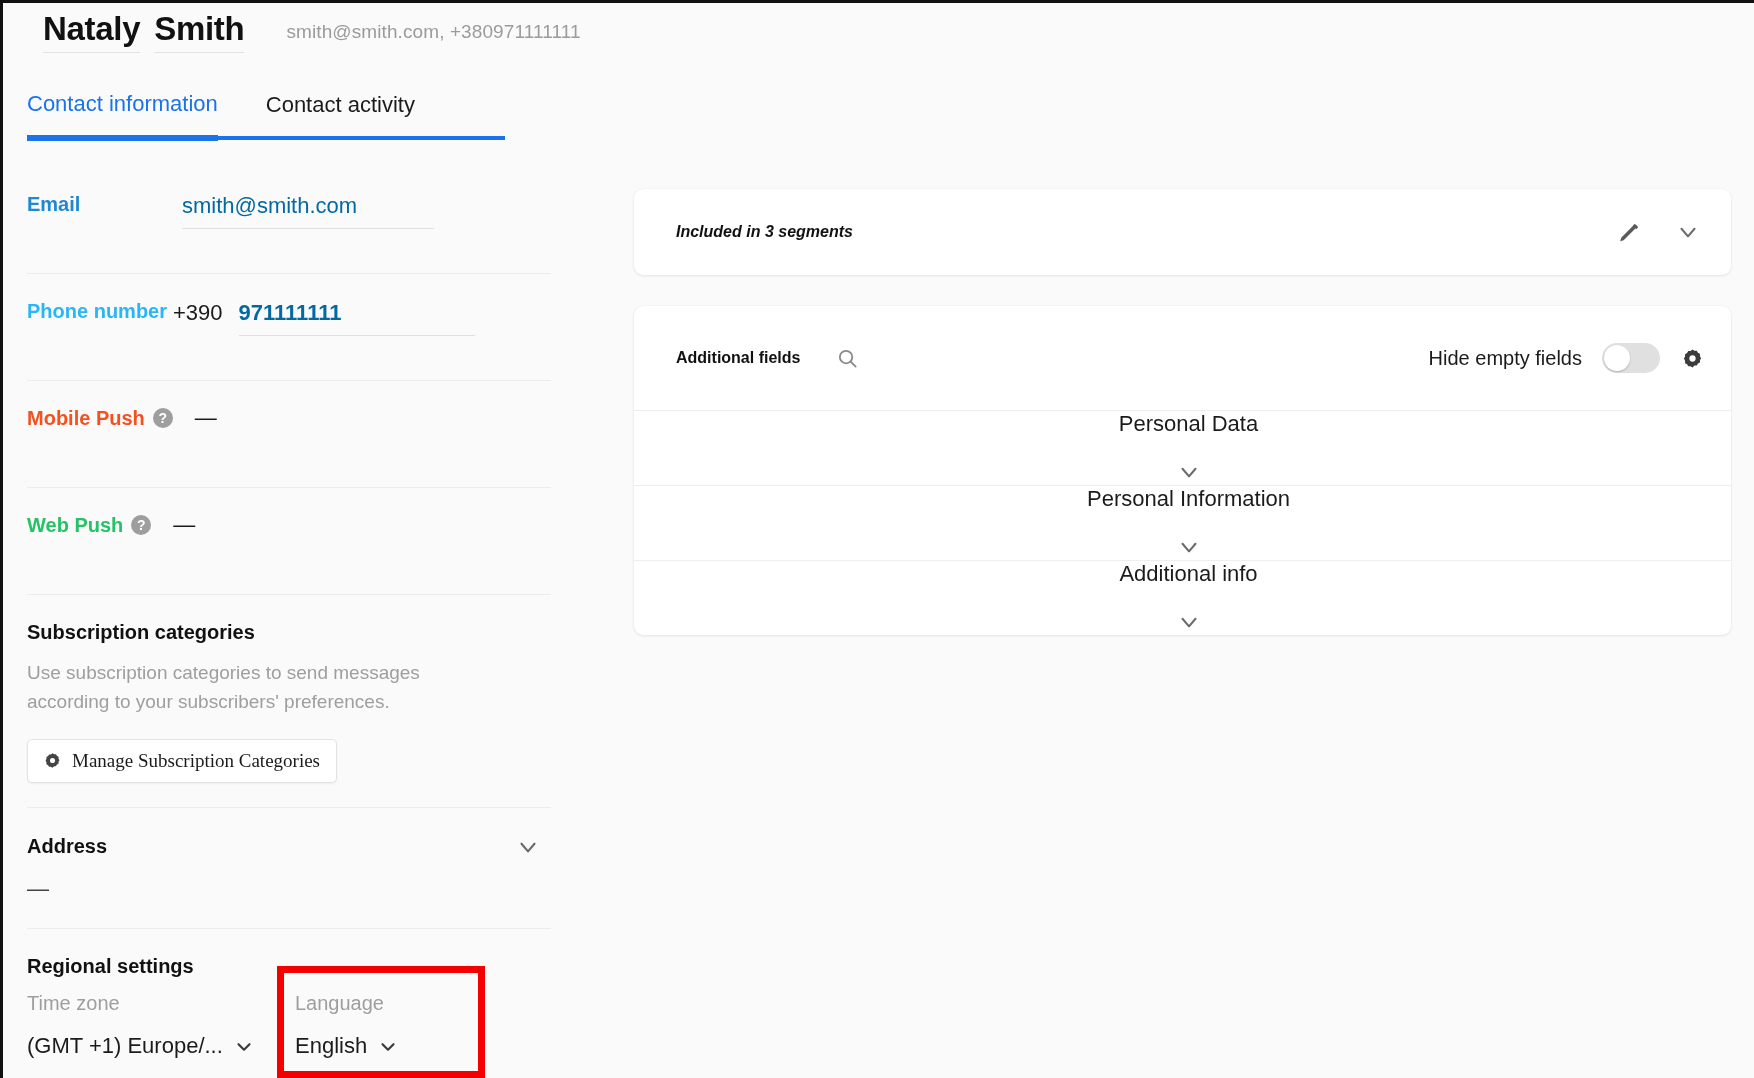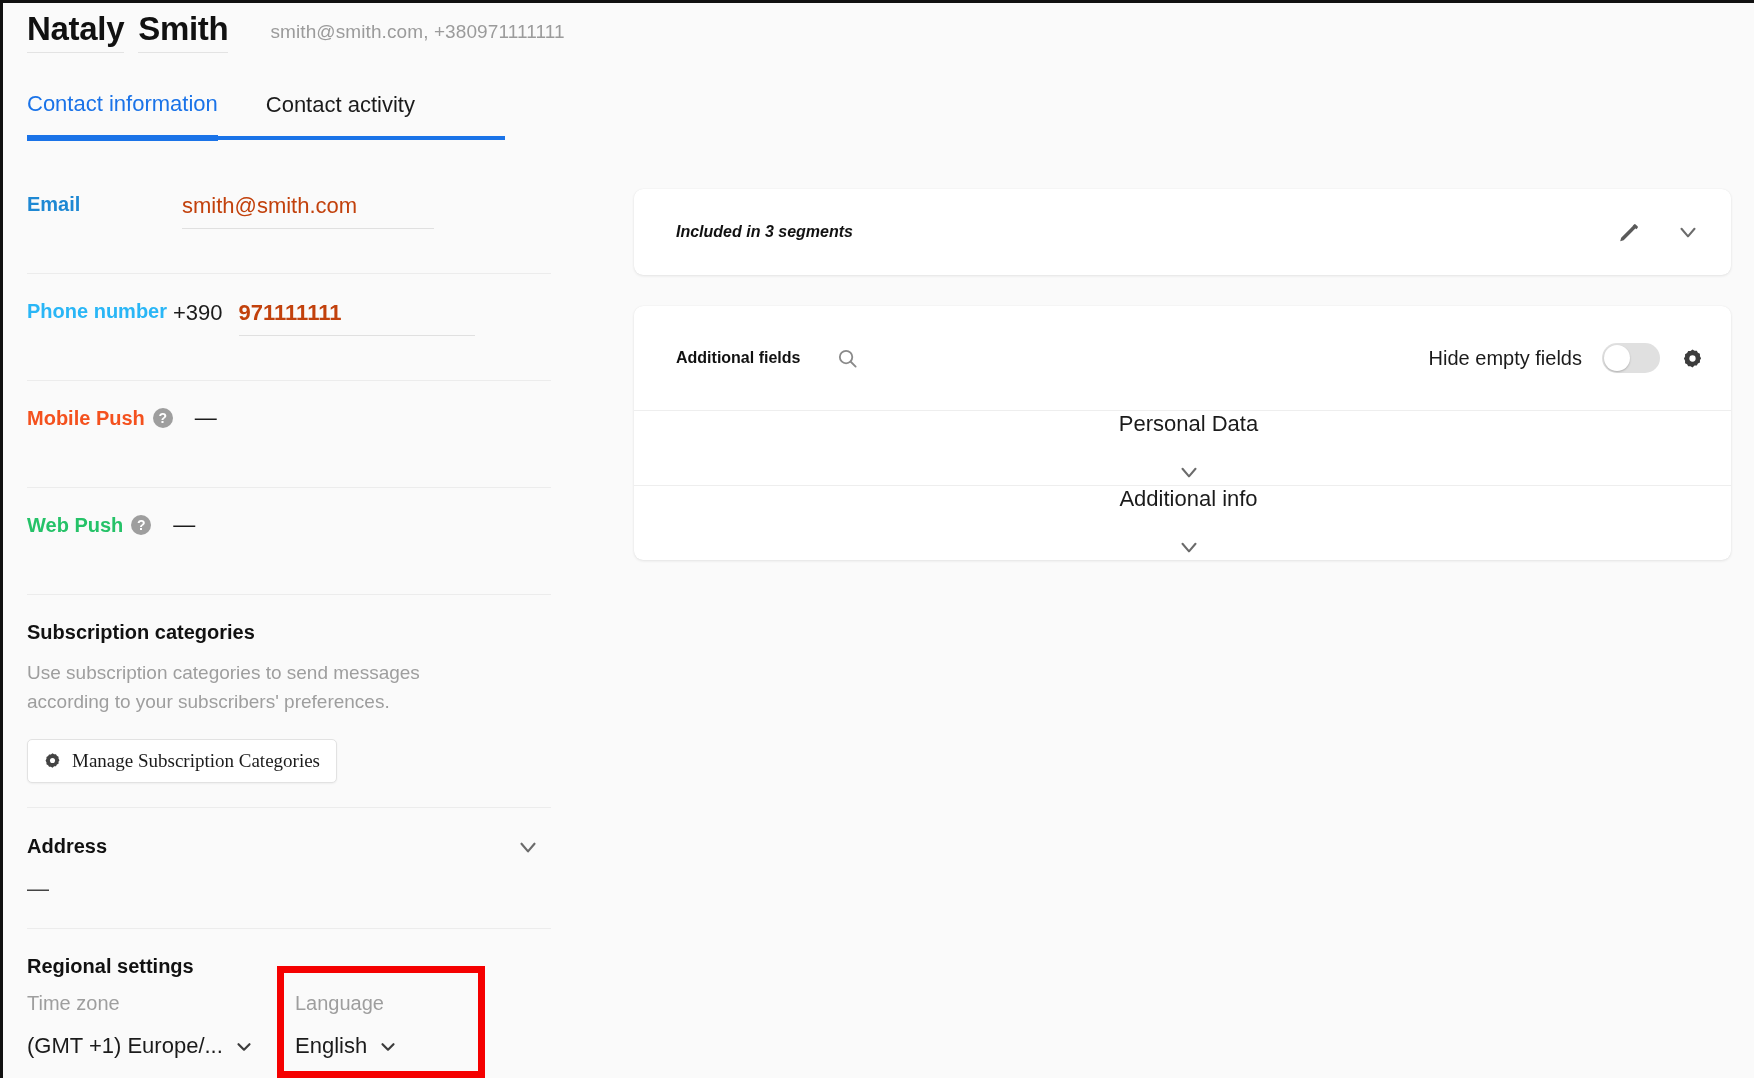--- a/index.html
+++ b/index.html
@@ -18,21 +18,21 @@
     background: #fafafa;
     overflow: hidden;
     box-sizing: border-box;
     border-left: 3px solid #111111;
     border-top: 3px solid #111111;
   }
 
   
   .page-header {
     position: absolute;
-    left: 24px;
+    left: 40px;
     top: 0px;
     width: 1700px;
     height: 58px;
     display: flex;
     align-items: center;
   }
   .contact-name {
     display: flex;
     align-items: baseline;
     gap: 14px;
@@ -106,21 +106,21 @@
   .lbl-phone   { color: #29b6f6; }
   .lbl-mpush   { color: #f4511e; }
   .lbl-wpush   { color: #25c268; text-align: right; }
 
   .underline-input {
     border: 0;
     border-bottom: 1px solid #e0e0e0;
     background: transparent;
     font-family: "Liberation Sans", sans-serif;
     font-size: 22px;
-    color: #c2410c;
+    color: #0369a1;
     padding: 0 0 9px 0;
     outline: none;
   }
   .email-input { width: 252px; margin-left: 0px; }
   .phone-prefix {
     font-size: 22px;
     color: #1b1b1b;
     margin-left: 6px;
     padding-bottom: 9px;
   }
@@ -500,20 +500,28 @@
 
       <div class="accordion-row">
         <span class="accordion-label">Personal Data</span>
         <span class="icon-btn">
           <svg width="26" height="26" viewBox="0 0 24 24" fill="none" stroke="#6b6b6b" stroke-width="1.9" stroke-linecap="round" stroke-linejoin="round">
               <polyline points="6 9 12 16 18 9"></polyline>
             </svg>
         </span>
       </div>
 
+      <div class="accordion-row">
+        <span class="accordion-label">Personal Information</span>
+        <span class="icon-btn">
+          <svg width="26" height="26" viewBox="0 0 24 24" fill="none" stroke="#6b6b6b" stroke-width="1.9" stroke-linecap="round" stroke-linejoin="round">
+              <polyline points="6 9 12 16 18 9"></polyline>
+            </svg>
+        </span>
+      </div>
 
       <div class="accordion-row">
         <span class="accordion-label">Additional info</span>
         <span class="icon-btn">
           <svg width="26" height="26" viewBox="0 0 24 24" fill="none" stroke="#6b6b6b" stroke-width="1.9" stroke-linecap="round" stroke-linejoin="round">
               <polyline points="6 9 12 16 18 9"></polyline>
             </svg>
         </span>
       </div>
     </div>

